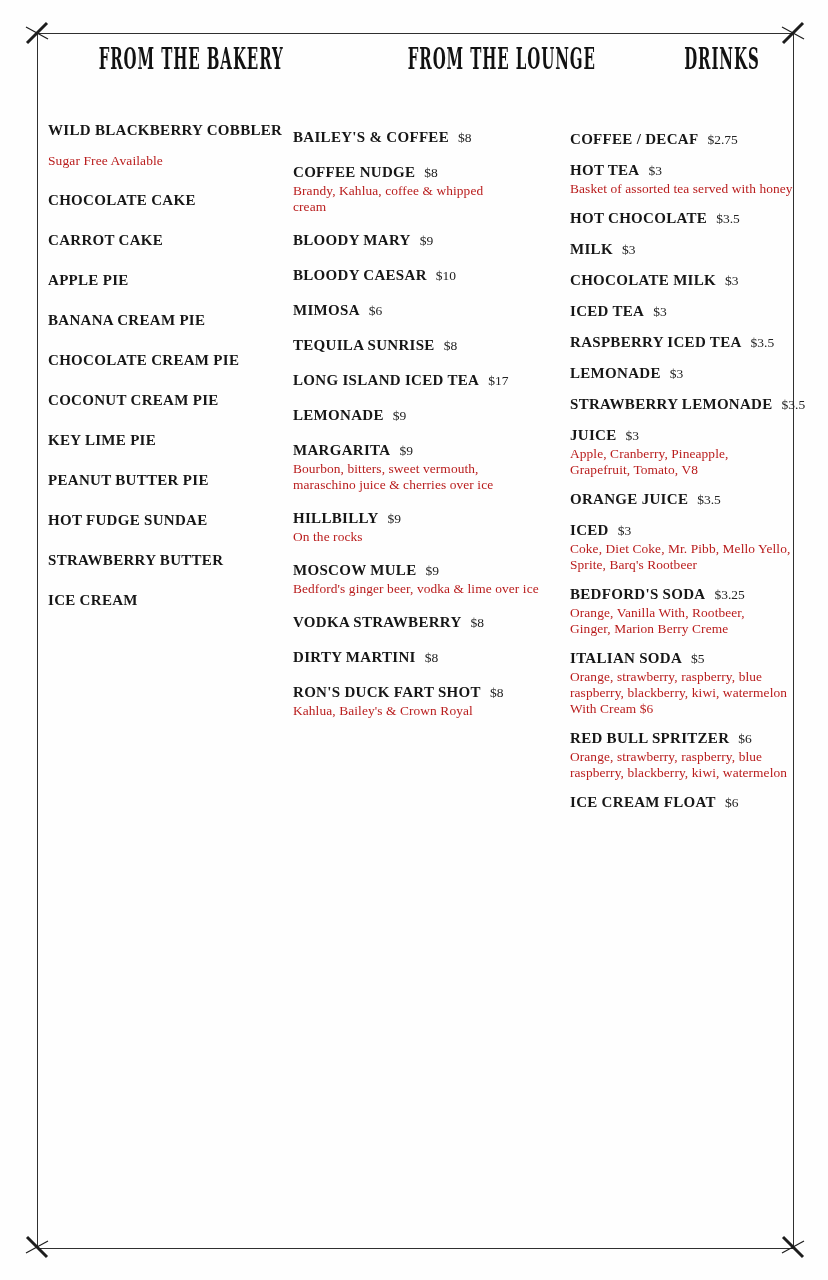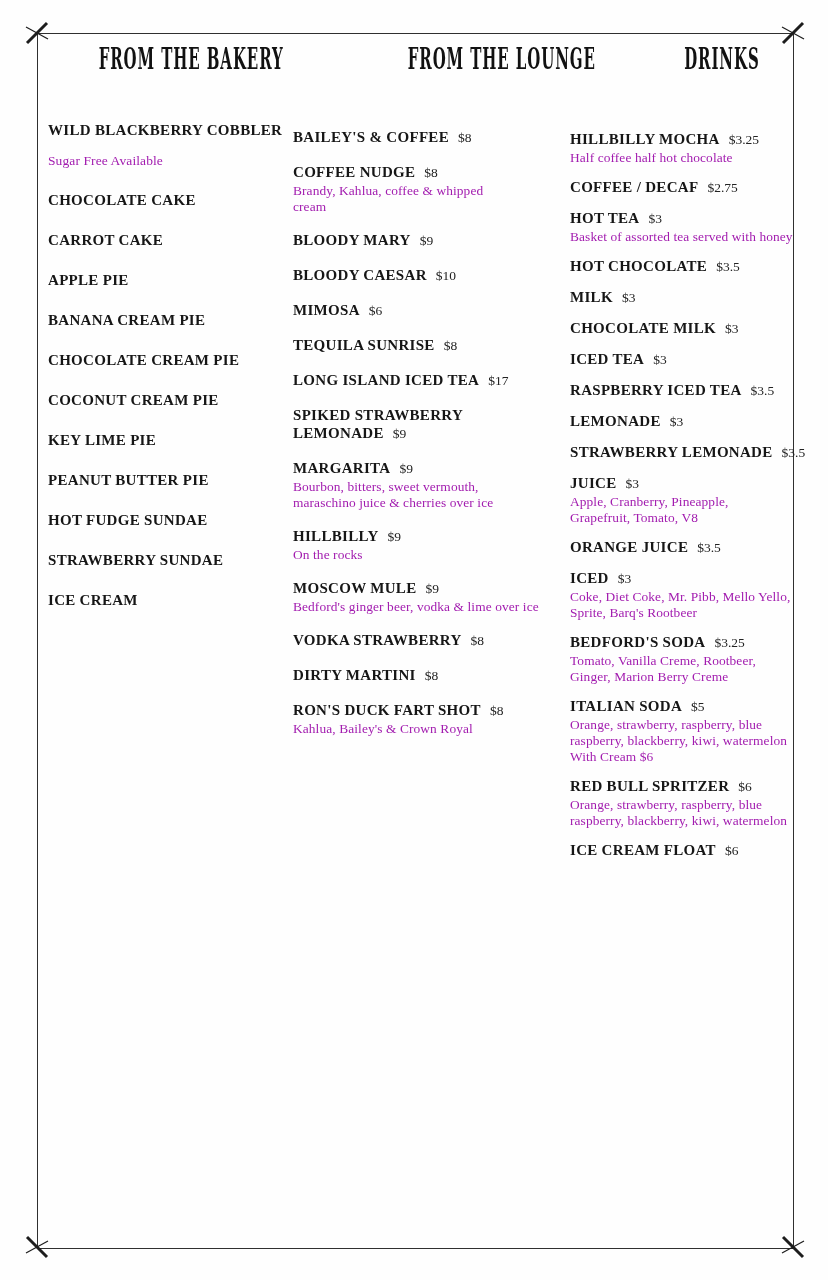--- a/index.html
+++ b/index.html
@@ -44,21 +44,21 @@
   .name-line {
     font-weight:bold; font-size:15px; line-height:18px;
     letter-spacing:0.3px; white-space:nowrap; color:#161616;
   }
   .col-0 .name-line { line-height:17px; }
   .item-price {
     font-weight:normal; font-size:13.5px; margin-left:9px; letter-spacing:0;
     color:#222;
   }
   .desc-line {
-    font-size:13.4px; line-height:16px; white-space:nowrap; color:#a21caf;
+    font-size:13.4px; line-height:16px; white-space:nowrap; color:#b91c1c;
     letter-spacing:0.1px;
   }
   .name-line + .desc-line { margin-top:1px; }
   .col-0 .desc-line { margin-top:14px; font-size:13.5px; }
 
   .footer {
     position:absolute; left:37px; top:1194px; width:755px;
     text-align:center; font-style:italic;
     font-family:"DejaVu Serif", serif;
     font-size:12.5px; line-height:27px; color:#1f1f1f;
@@ -128,21 +128,21 @@
         <div class="menu-item">
           <div class="name-line"><span>KEY LIME PIE</span></div>
         </div>
         <div class="menu-item">
           <div class="name-line"><span>PEANUT BUTTER PIE</span></div>
         </div>
         <div class="menu-item">
           <div class="name-line"><span>HOT FUDGE SUNDAE</span></div>
         </div>
         <div class="menu-item">
-          <div class="name-line"><span>STRAWBERRY SUNDAE</span></div>
+          <div class="name-line"><span>STRAWBERRY BUTTER</span></div>
         </div>
         <div class="menu-item">
           <div class="name-line"><span>ICE CREAM</span></div>
         </div>
       </section>
     <section id="col-1" class="items-col col-1">
         <div class="menu-item">
           <div class="name-line"><span>BAILEY'S &amp; COFFEE</span><span class="item-price">$8</span></div>
         </div>
         <div class="menu-item">
@@ -159,21 +159,20 @@
         <div class="menu-item">
           <div class="name-line"><span>MIMOSA</span><span class="item-price">$6</span></div>
         </div>
         <div class="menu-item">
           <div class="name-line"><span>TEQUILA SUNRISE</span><span class="item-price">$8</span></div>
         </div>
         <div class="menu-item">
           <div class="name-line"><span>LONG ISLAND ICED TEA</span><span class="item-price">$17</span></div>
         </div>
         <div class="menu-item">
-          <div class="name-line"><span>SPIKED STRAWBERRY</span></div>
           <div class="name-line"><span>LEMONADE</span><span class="item-price">$9</span></div>
         </div>
         <div class="menu-item">
           <div class="name-line"><span>MARGARITA</span><span class="item-price">$9</span></div>
           <div class="desc-line">Bourbon, bitters, sweet vermouth,</div>
           <div class="desc-line">maraschino juice &amp; cherries over ice</div>
         </div>
         <div class="menu-item">
           <div class="name-line"><span>HILLBILLY</span><span class="item-price">$9</span></div>
           <div class="desc-line">On the rocks</div>
@@ -188,24 +187,20 @@
         <div class="menu-item">
           <div class="name-line"><span>DIRTY MARTINI</span><span class="item-price">$8</span></div>
         </div>
         <div class="menu-item">
           <div class="name-line"><span>RON'S DUCK FART SHOT</span><span class="item-price">$8</span></div>
           <div class="desc-line">Kahlua, Bailey's &amp; Crown Royal</div>
         </div>
       </section>
     <section id="col-2" class="items-col col-2">
         <div class="menu-item">
-          <div class="name-line"><span>HILLBILLY MOCHA</span><span class="item-price">$3.25</span></div>
-          <div class="desc-line">Half coffee half hot chocolate</div>
-        </div>
-        <div class="menu-item">
           <div class="name-line"><span>COFFEE / DECAF</span><span class="item-price">$2.75</span></div>
         </div>
         <div class="menu-item">
           <div class="name-line"><span>HOT TEA</span><span class="item-price">$3</span></div>
           <div class="desc-line">Basket of assorted tea served with honey</div>
         </div>
         <div class="menu-item">
           <div class="name-line"><span>HOT CHOCOLATE</span><span class="item-price">$3.5</span></div>
         </div>
         <div class="menu-item">
@@ -234,21 +229,21 @@
         <div class="menu-item">
           <div class="name-line"><span>ORANGE JUICE</span><span class="item-price">$3.5</span></div>
         </div>
         <div class="menu-item">
           <div class="name-line"><span>ICED</span><span class="item-price">$3</span></div>
           <div class="desc-line">Coke, Diet Coke, Mr. Pibb, Mello Yello,</div>
           <div class="desc-line">Sprite, Barq's Rootbeer</div>
         </div>
         <div class="menu-item">
           <div class="name-line"><span>BEDFORD'S SODA</span><span class="item-price">$3.25</span></div>
-          <div class="desc-line">Tomato, Vanilla Creme, Rootbeer,</div>
+          <div class="desc-line">Orange, Vanilla With, Rootbeer,</div>
           <div class="desc-line">Ginger, Marion Berry Creme</div>
         </div>
         <div class="menu-item">
           <div class="name-line"><span>ITALIAN SODA</span><span class="item-price">$5</span></div>
           <div class="desc-line">Orange, strawberry, raspberry, blue</div>
           <div class="desc-line">raspberry, blackberry, kiwi, watermelon</div>
           <div class="desc-line">With Cream $6</div>
         </div>
         <div class="menu-item">
           <div class="name-line"><span>RED BULL SPRITZER</span><span class="item-price">$6</span></div>

